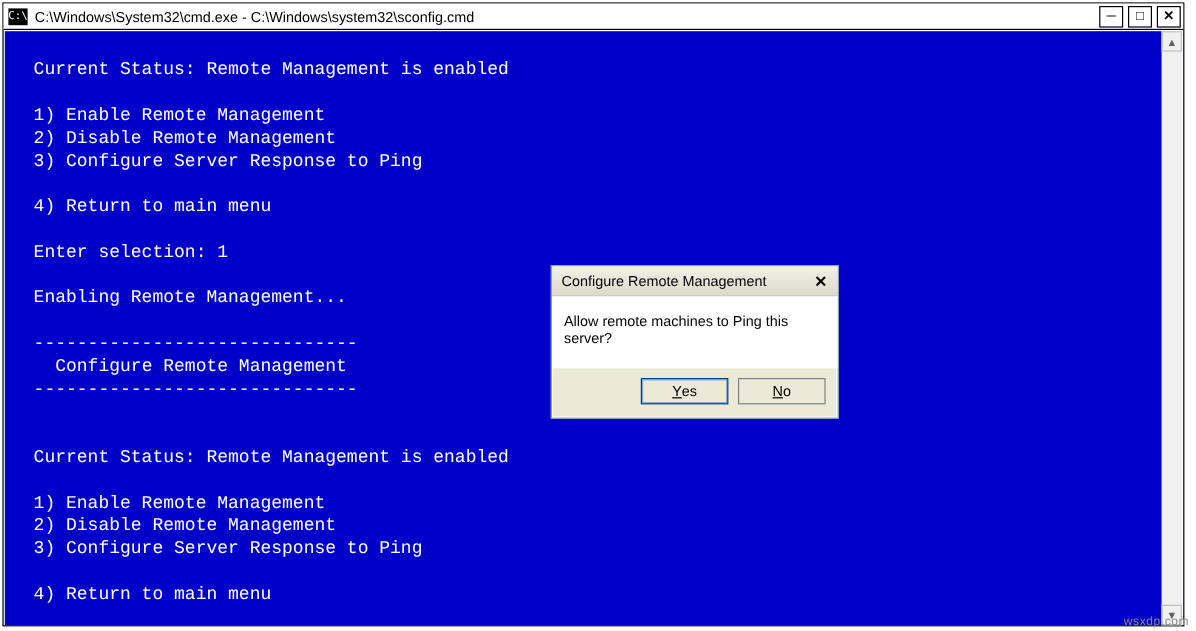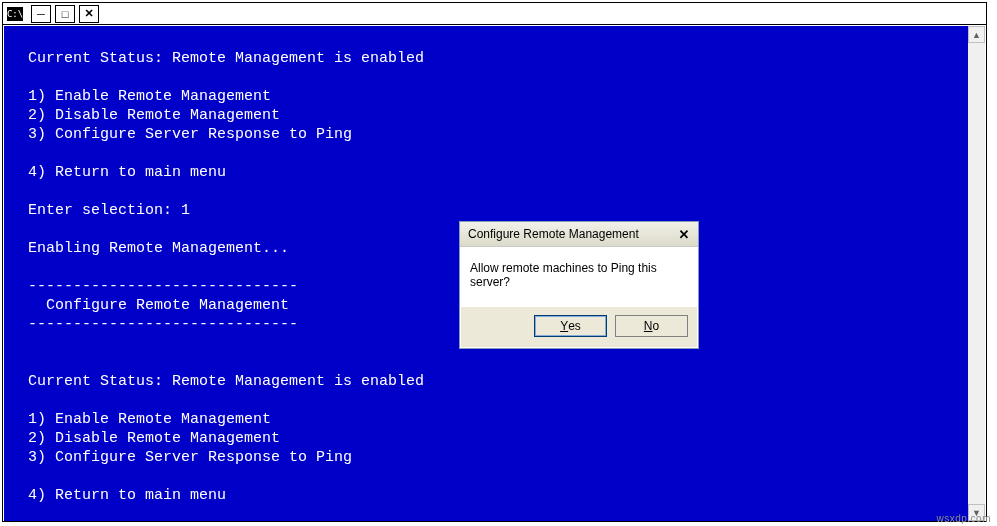--- a/index.html
+++ b/index.html
@@ -130,20 +130,21 @@
   font-size: 10px; color: #8a8a8a; letter-spacing: 0.5px;
   font-family: Liberation Sans, sans-serif;
 }
 </style>
 </head>
 <body>
 
 <div class="main-window">
   <div class="titlebar">
     <div class="titlebar-icon">C:\</div>
+    <div class="titlebar-title">C:\Windows\System32\cmd.exe - C:\Windows\system32\sconfig.cmd</div>
     <div class="titlebar-buttons">
       <div class="titlebar-btn">─</div>
       <div class="titlebar-btn">□</div>
       <div class="titlebar-btn">✕</div>
     </div>
   </div>
 
   <div class="terminal" id="terminal">
 Current Status: Remote Management is enabled
 

